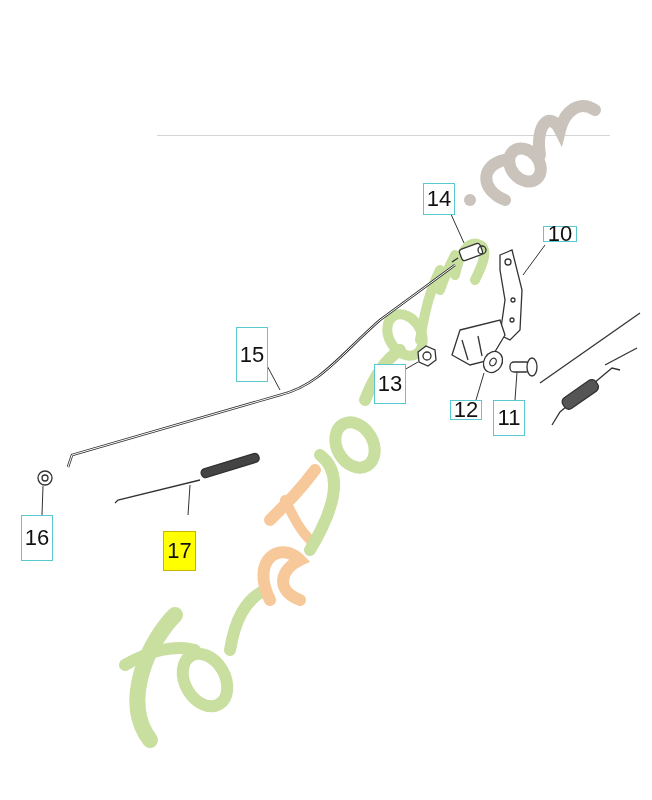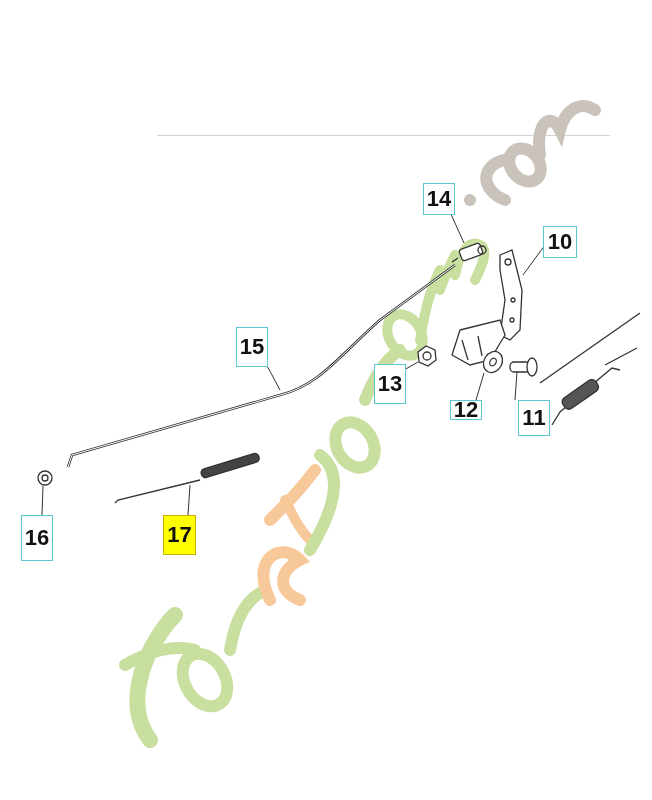--- a/index.html
+++ b/index.html
@@ -5,27 +5,27 @@
   html, body { margin: 0; padding: 0; background: #ffffff; }
   body { width: 652px; height: 800px; position: relative; overflow: hidden; font-family: "Liberation Sans", sans-serif; }
   .canvas { position: absolute; left: 0; top: 0; width: 652px; height: 800px; }
   .rule { position: absolute; left: 157px; top: 135px; width: 453px; height: 1px; background: #d4d4d4; }
   .callout {
     position: absolute;
     box-sizing: border-box;
     border: 1px solid #5bc8d0;
     background: #ffffff;
     font-family: "Liberation Sans", sans-serif;
-    font-weight: bold;
+    font-weight: normal;
     font-size: 22px;
     color: #111111;
     display: flex; align-items: center; justify-content: center;
     cursor: pointer;
   }
-  .callout.highlight { background: #ffff00; border-color: #c8b400; }
+  .callout.highlight { background: #ffff00; border-color: #c8b400; margin-top: 16px; }
   .wm { position: absolute; left: 0; top: 0; width: 652px; height: 800px; pointer-events: none; }
   svg.drawing { position: absolute; left: 0; top: 0; }
 </style>
 </head>
 <body>
 
 <div class="canvas">
 
   <div class="rule"></div>
 
@@ -122,22 +122,22 @@
       <path d="M43 486 L42 515" stroke-width="1"></path>
 
       <g>
         <path d="M115 503 L118 500 L200 480"></path>
         <rect x="200" y="461" width="60" height="9" rx="4" transform="rotate(-17 230 465)" fill="#444"></rect>
       </g>
       <path d="M190 485 L188 515" stroke-width="1"></path>
     </g>
   </svg>
 
-  <div class="callout" style="left:543px;top:226px;width:34px;height:32px;text-align:right;">10</div>
-  <div class="callout" style="left:518px;top:400px;width:32px;height:36px;">11</div>
+  <div class="callout" style="left:543px;top:226px;width:34px;height:16px;text-align:right;">10</div>
+  <div class="callout" style="left:493px;top:400px;width:32px;height:36px;">11</div>
   <div class="callout" style="left:450px;top:400px;width:32px;height:20px;">12</div>
   <div class="callout" style="left:374px;top:364px;width:32px;height:40px;">13</div>
   <div class="callout" style="left:423px;top:183px;width:32px;height:32px;">14</div>
-  <div class="callout" style="left:236px;top:327px;width:32px;height:40px;">15</div>
+  <div class="callout" style="left:236px;top:327px;width:32px;height:55px;">15</div>
   <div class="callout" style="left:21px;top:515px;width:32px;height:46px;">16</div>
   <div class="callout highlight" style="left:163px;top:515px;width:33px;height:40px;">17</div>
 
 </div>
 
 </body></html>

